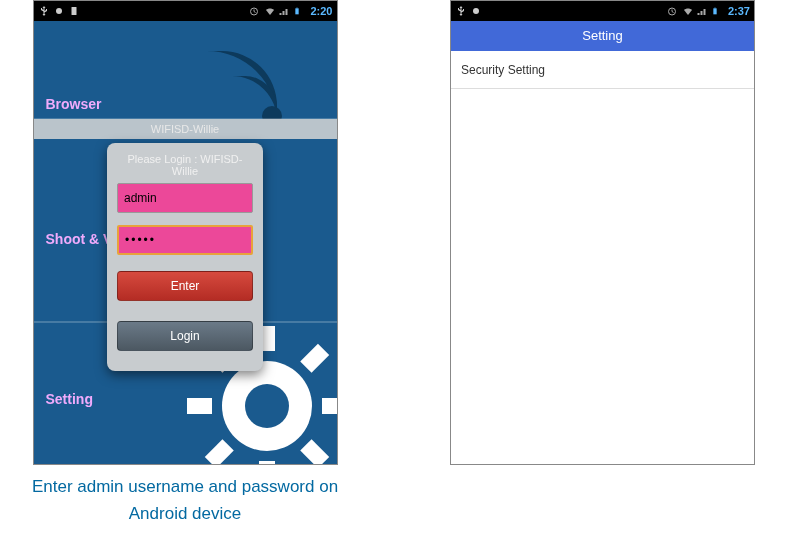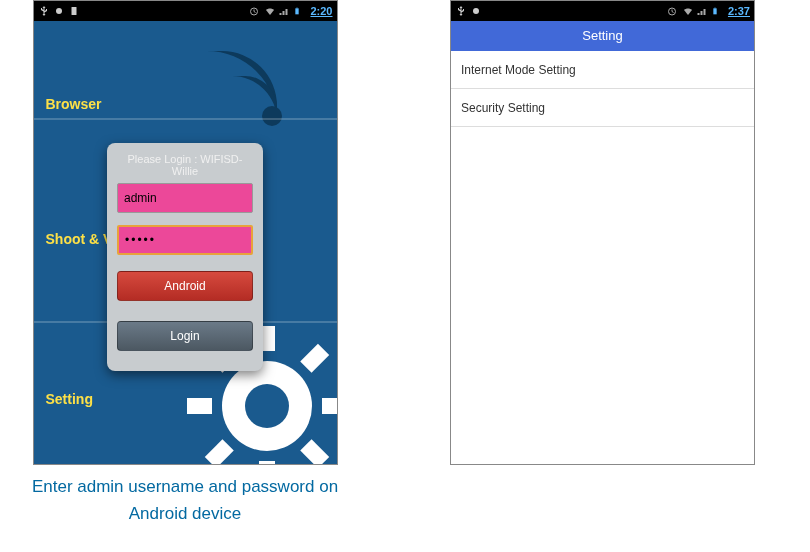--- a/index.html
+++ b/index.html
@@ -30,32 +30,32 @@
       background: #000;
       color: #fff;
       display: flex;
       align-items: center;
       padding: 0 4px;
       font-size: 11px;
     }
     .status-left { display: flex; gap: 3px; }
     .status-right { margin-left: auto; display: flex; align-items: center; gap: 3px; }
     .status-icon { width: 12px; height: 12px; display: inline-block; }
-    .time { color: #5bb9ff; font-weight: bold; margin-left: 2px; text-decoration: underline; }
+    .time { color: #5bb9ff; font-weight: bold; margin-left: 2px; }
 
     
     .app-body {
       height: 445px;
       position: relative;
       background: #1a5a8e;
     }
     .section {
       position: absolute;
       left: 0; right: 0;
-      color: #fde047;
+      color: #f0abfc;
       font-size: 14px;
       font-weight: bold;
       padding-left: 12px;
     }
     .section-browser { top: 25px; height: 120px; }
     .section-shoot { top: 160px; height: 150px; }
     .section-setting { top: 320px; height: 125px; }
     .section-label { padding-top: 50px; }
 
     
@@ -241,35 +241,36 @@
             <rect x="10" y="82" width="25" height="16" transform="rotate(45 90 90)"></rect>
             <rect x="145" y="82" width="25" height="16" transform="rotate(45 90 90)"></rect>
           </g>
         </g>
       </svg>
 
       <div class="section section-browser">
         <div class="section-label">Browser</div>
       </div>
       <div class="divider div1"></div>
+      <div class="wifi-banner">WIFISD-Willie</div>
 
       <div class="section section-shoot">
         <div class="section-label">Shoot &amp; V</div>
       </div>
       <div class="divider div2"></div>
 
       <div class="section section-setting">
         <div class="section-label">Setting</div>
       </div>
 
       <div class="login-dialog">
         <div class="login-title">Please Login : WIFISD-Willie</div>
         <input class="login-input" value="admin" style="">
         <input class="login-input password" value="•••••" style="">
-        <button class="login-btn btn-cancel">Android</button>
+        <button class="login-btn btn-cancel">Enter</button>
         <button class="login-btn btn-login">Login</button>
       </div>
     </div>
   </div>
   <div class="caption">Enter admin username and password on Android device</div>
 </div>
 
 <div class="screenshot-container">
   <div class="phone">
 
@@ -308,17 +309,16 @@
               <rect x="7" y="4" width="10" height="18" fill="#5bb9ff"></rect>
               <rect x="10" y="2" width="4" height="2" fill="#5bb9ff"></rect>
             </svg>
         </span>
         <span class="time">2:37</span>
       </div>
     </div>
 
     <div class="settings-body">
       <div class="settings-header">Setting</div>
-      <div class="settings-item">Internet Mode Setting</div>
       <div class="settings-item">Security Setting</div>
     </div>
   </div>
 </div>
 
 </body></html>

